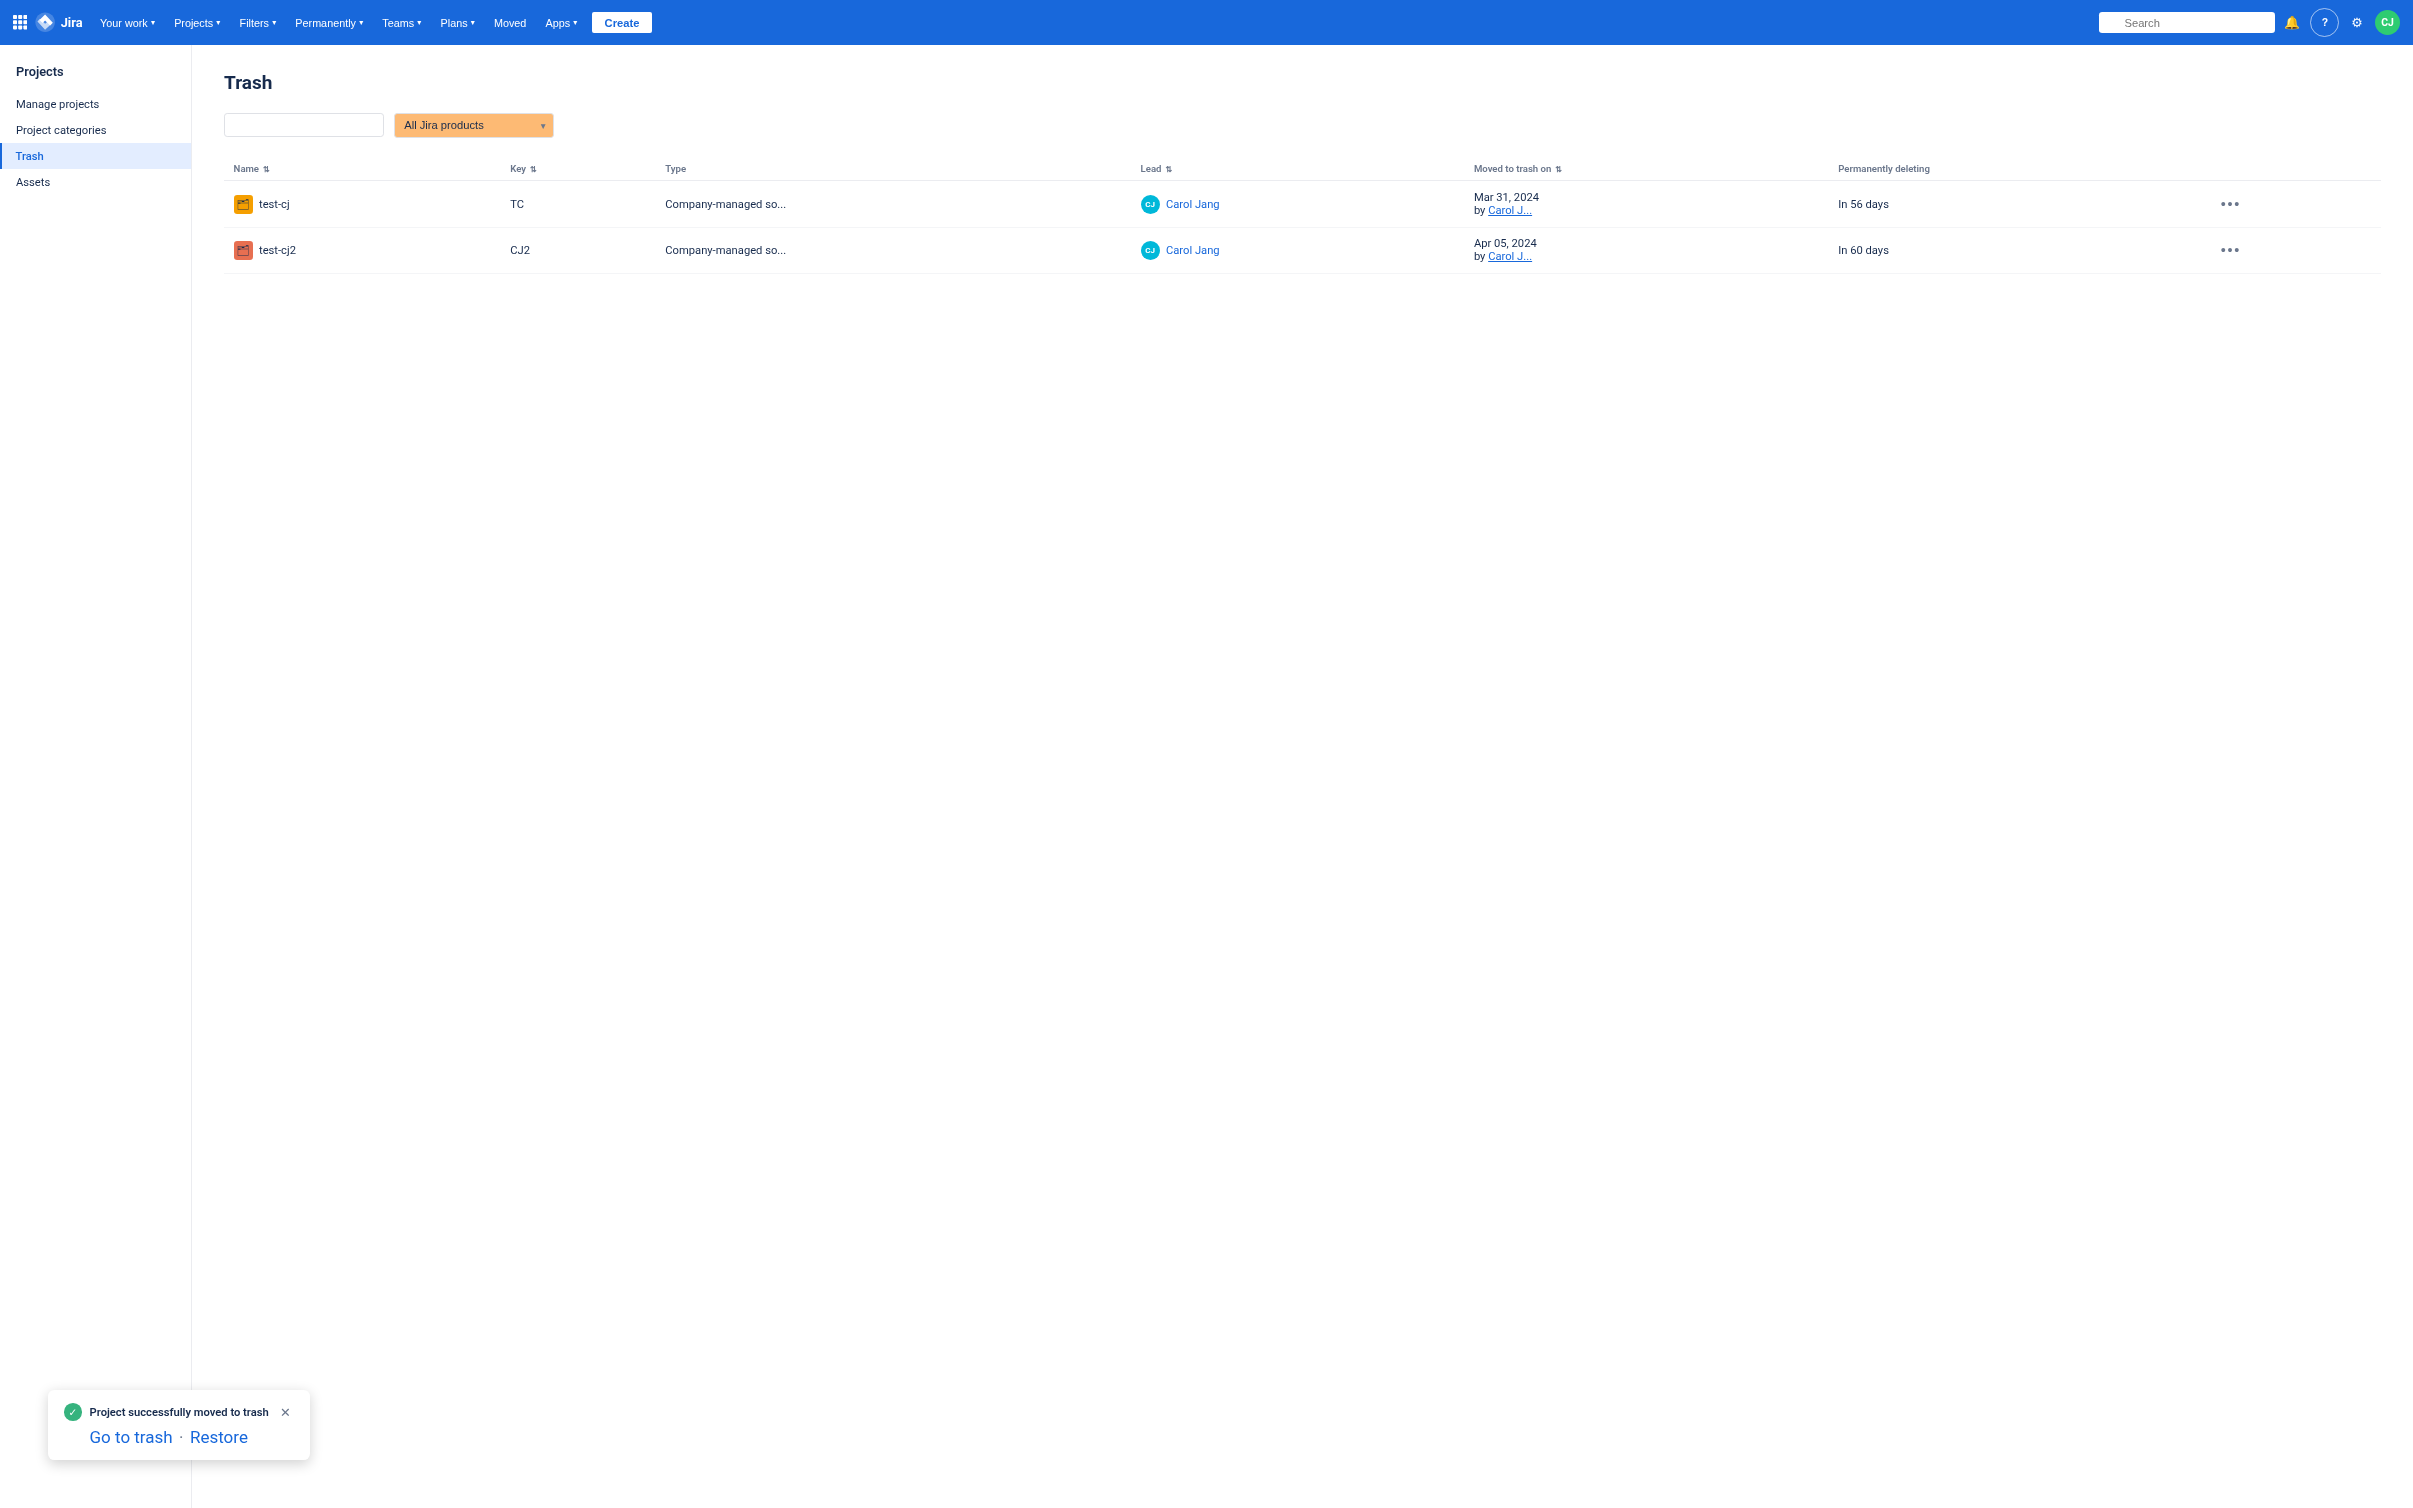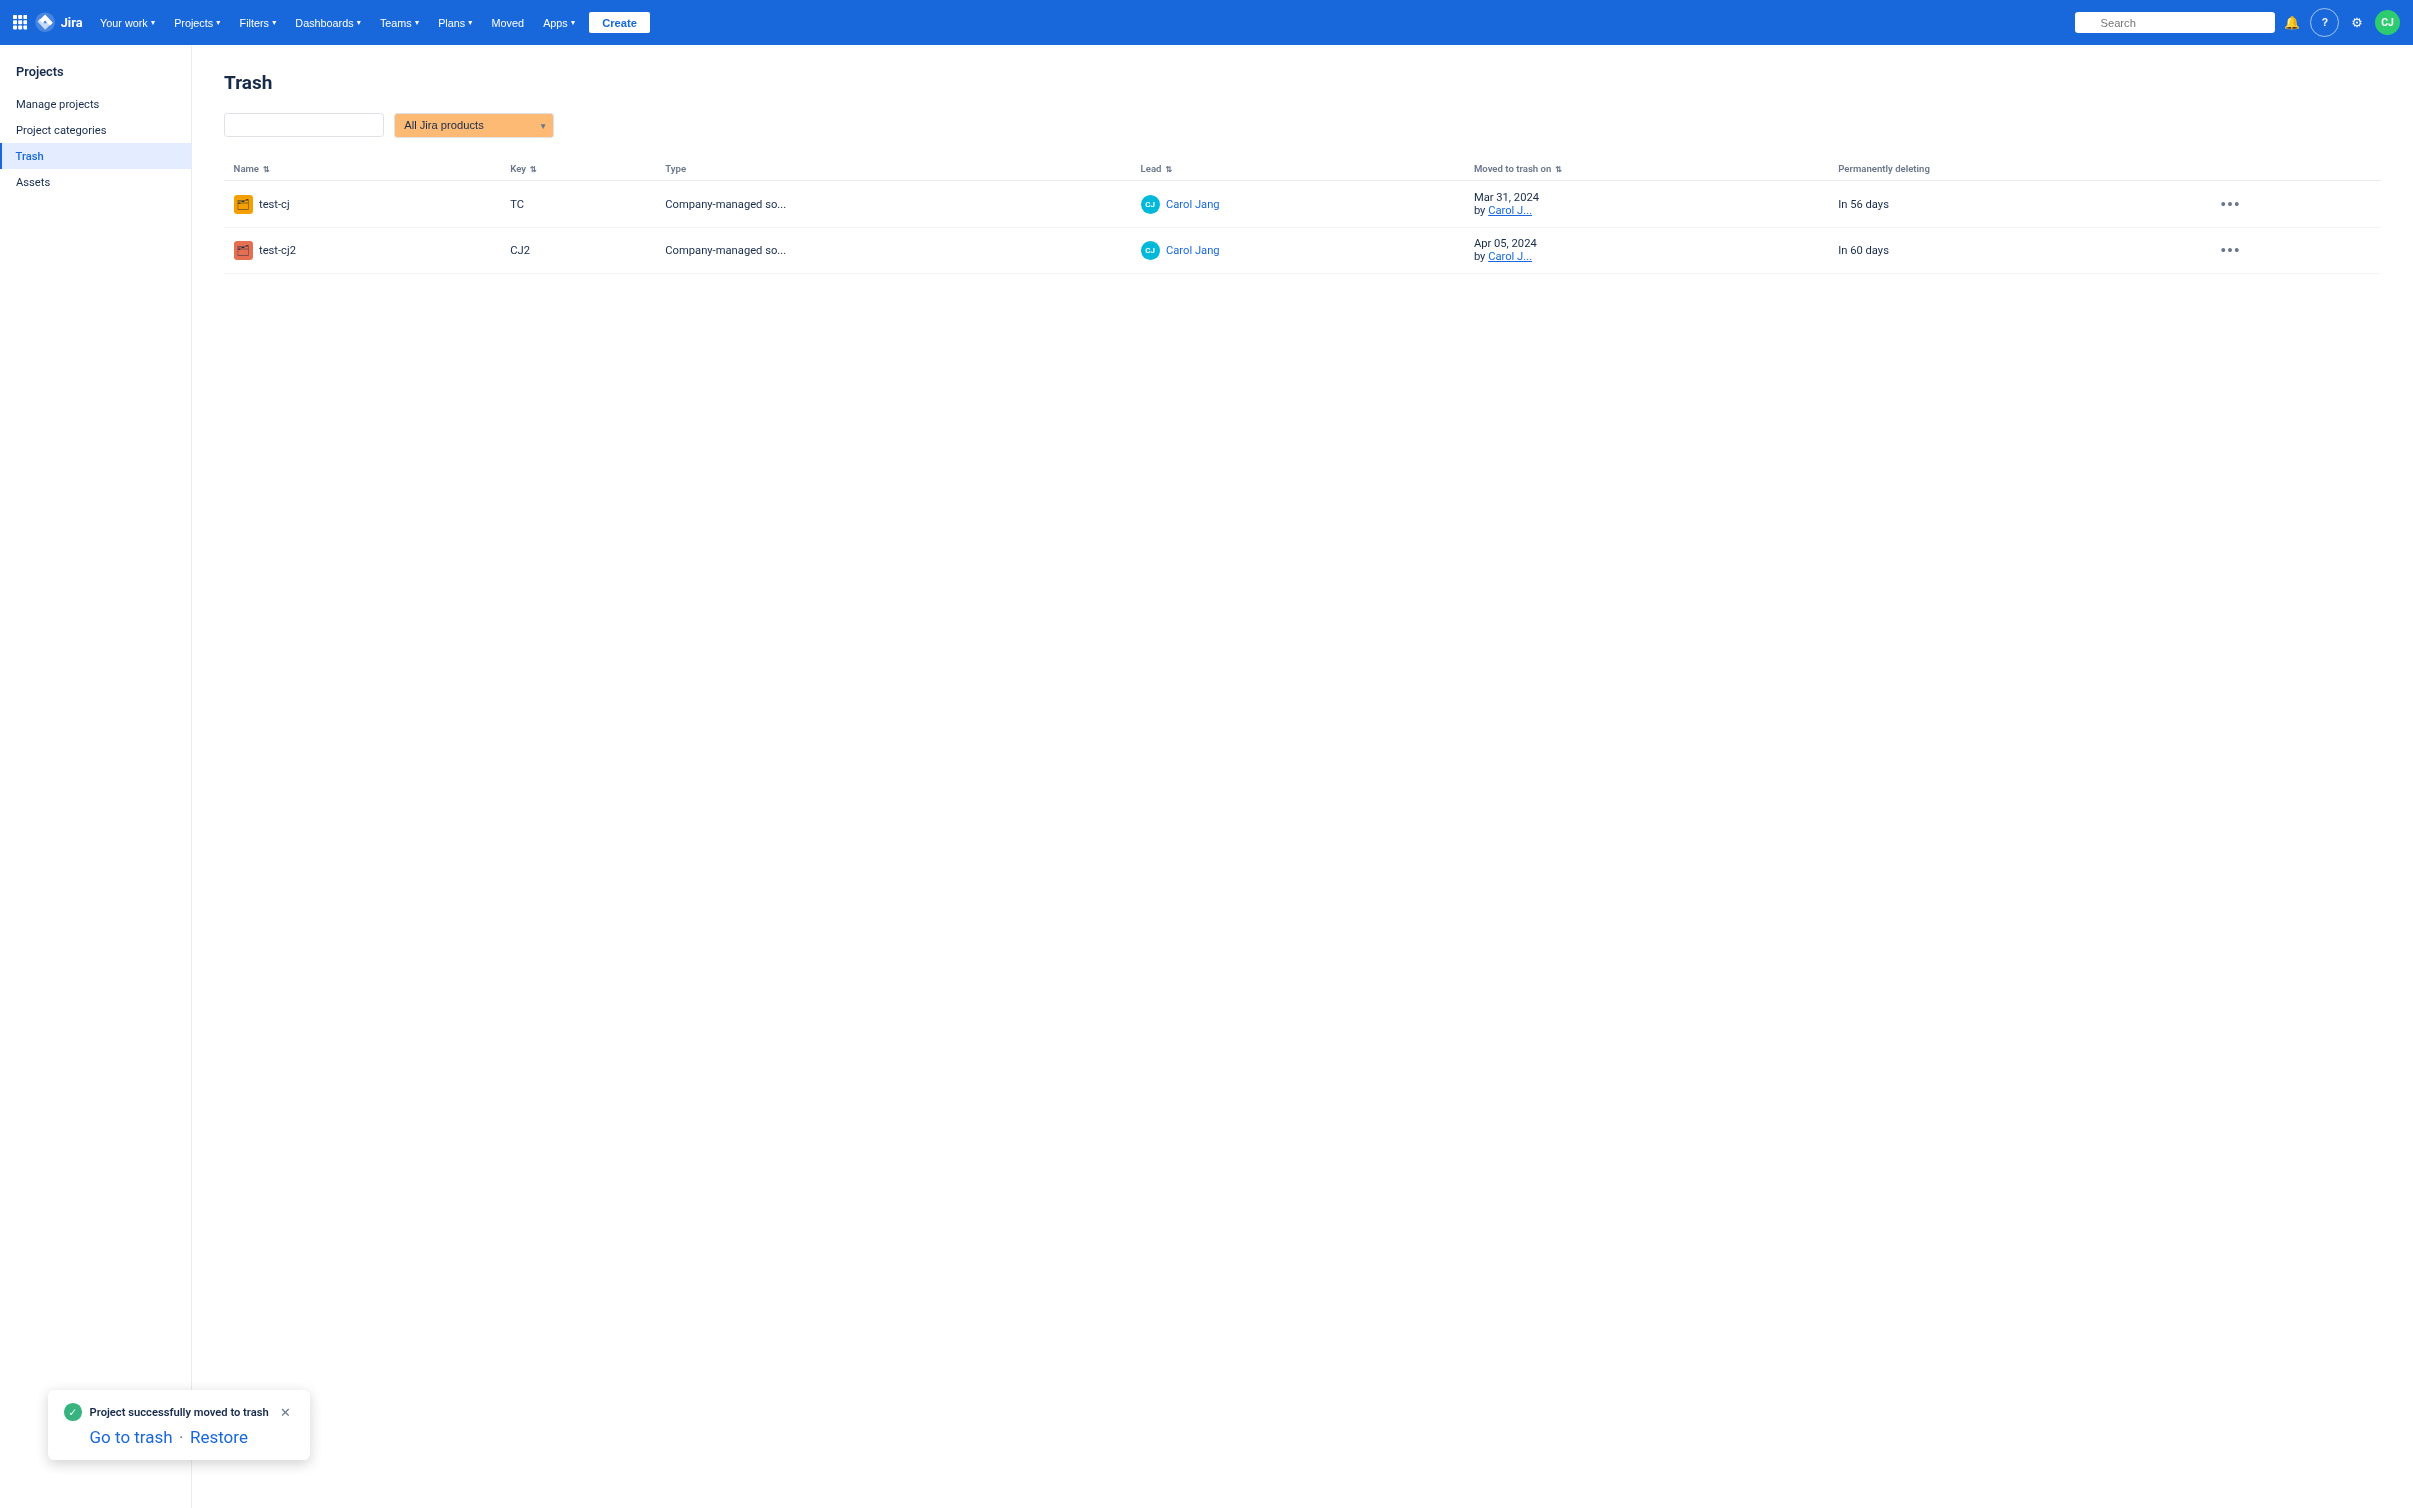--- a/index.html
+++ b/index.html
@@ -45,21 +45,21 @@
       cursor: pointer;
       margin-left: 3.2px;
     }
     .topnav-spacer { flex: 1; }
     .topnav-search {
       background: white;
       border: none;
       border-radius: 3.2px;
       padding: 4.8px 9.6px 4.8px 25.5px;
       font-size: 11.2px;
-      width: 200px;
+      width: 176px;
       color: #172b4d;
       position: relative;
     }
     .search-wrapper {
       position: relative;
       display: flex;
       align-items: center;
     }
     .search-icon-pos {
       position: absolute;
@@ -290,21 +290,21 @@
   </button>
   <button class="topnav-btn">
     <span>Projects</span>
     <span class="chevron">▾</span>
   </button>
   <button class="topnav-btn">
     <span>Filters</span>
     <span class="chevron">▾</span>
   </button>
   <button class="topnav-btn">
-    <span>Dashboards</span>
+    <span>Permanently</span>
     <span class="chevron">▾</span>
   </button>
   <button class="topnav-btn">
     <span>Teams</span>
     <span class="chevron">▾</span>
   </button>
   <button class="topnav-btn">
     <span>Plans</span>
     <span class="chevron">▾</span>
   </button>

